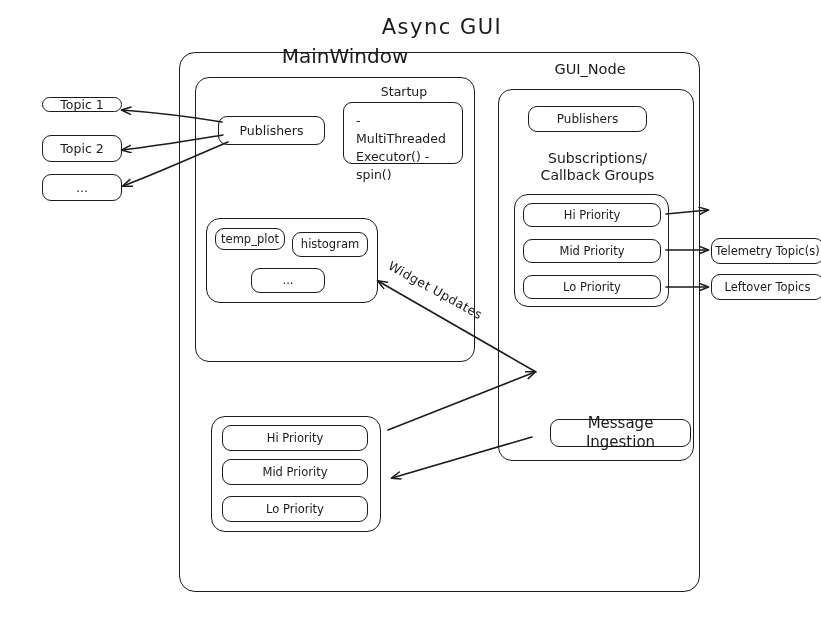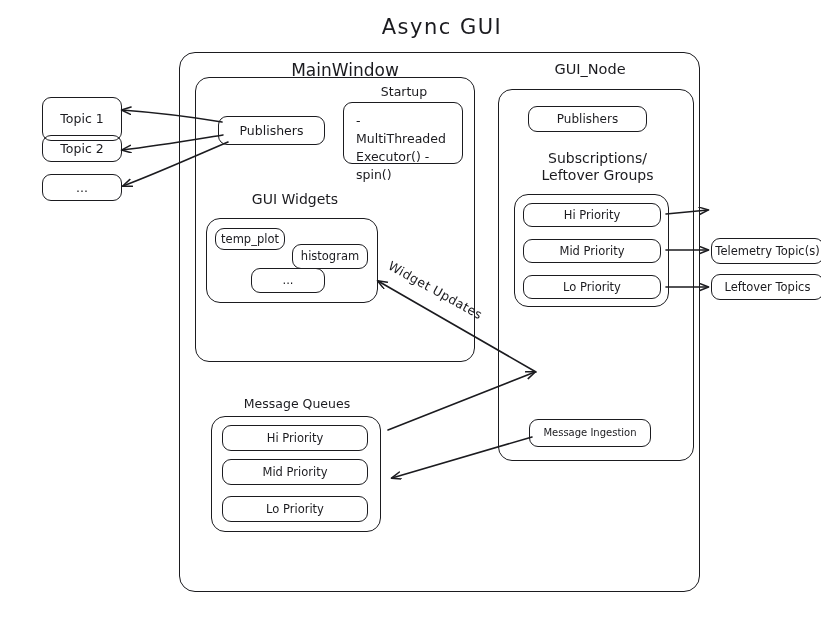--- a/index.html
+++ b/index.html
@@ -89,93 +89,91 @@
       <path d="M504,372 L346,281" marker-end="url(#ah)"></path>
 
       <path d="M356,430 L503,372" marker-end="url(#ah)"></path>
 
       <path d="M500,437 L360,478" marker-end="url(#ah)"></path>
     </g>
   </svg>
 
   <div class="title" style="left:260px; top:15px; width:300px; font-size:21px;">Async  GUI</div>
 
-  <div class="node rounded" style="left:10px; top:97px; width:80px; height:44px; font-size:12.5px;">
+  <div class="node rounded" style="left:10px; top:97px; width:80px; height:15px; font-size:12.5px;">
     <span>Topic 1</span>
   </div>
   <div class="node rounded" style="left:10px; top:135px; width:80px; height:27px; font-size:12.5px;">
     <span>Topic 2</span>
   </div>
   <div class="node rounded" style="left:10px; top:174px; width:80px; height:27px; font-size:12.5px;">
     <span>...</span>
   </div>
 
   <div class="node frame" style="left:147px; top:52px; width:521px; height:540px;"></div>
 
-  <div class="lbl" style="left:203px; top:60px; width:220px; font-size:17px;">MainWindow</div>
+  <div class="lbl" style="left:203px; top:44px; width:220px; font-size:20px;">MainWindow</div>
   <div class="node group" style="left:163px; top:77px; width:280px; height:285px;"></div>
 
   <div class="node rounded" style="left:186px; top:116px; width:107px; height:29px; font-size:12.5px;">
     <span>Publishers</span>
   </div>
 
   <div class="lbl" style="left:307px; top:84px; width:130px; font-size:12.5px;">Startup</div>
   <div class="node rounded listbox" style="left:311px; top:102px; width:120px; height:62px;">
     <span>- MultiThreaded
   Executor()
 - spin()</span>
   </div>
 
-  <div class="lbl" style="left:178px; top:191px; width:170px; font-size:14px;">GUI Widgets</div>
   <div class="node group" style="left:174px; top:218px; width:172px; height:85px;"></div>
   <div class="node rounded" style="left:183px; top:228px; width:70px; height:22px; font-size:11.5px;">
     <span>temp_plot</span>
   </div>
-  <div class="node rounded" style="left:260px; top:244px; width:76px; height:25px; font-size:11.5px;">
+  <div class="node rounded" style="left:260px; top:232px; width:76px; height:25px; font-size:11.5px;">
     <span>histogram</span>
   </div>
   <div class="node rounded" style="left:219px; top:268px; width:74px; height:25px; font-size:11.5px;">
     <span>...</span>
   </div>
 
   <div class="lbl rot" style="left:361px; top:258px; transform: rotate(29deg);">Widget Updates</div>
 
-  <div class="lbl" style="left:185px; top:396px; width:160px; font-size:12.5px;">Message Queues</div>
   <div class="node group" style="left:179px; top:416px; width:170px; height:116px;"></div>
   <div class="node rounded" style="left:190px; top:425px; width:146px; height:26px; font-size:11.5px;">
     <span>Hi Priority</span>
   </div>
   <div class="node rounded" style="left:190px; top:459px; width:146px; height:26px; font-size:11.5px;">
     <span>Mid Priority</span>
   </div>
   <div class="node rounded" style="left:190px; top:496px; width:146px; height:26px; font-size:11.5px;">
     <span>Lo Priority</span>
   </div>
 
   <div class="lbl" style="left:468px; top:61px; width:180px; font-size:14.5px;">GUI_Node</div>
   <div class="node group" style="left:466px; top:89px; width:196px; height:372px;"></div>
 
   <div class="node rounded" style="left:496px; top:106px; width:119px; height:26px; font-size:12px;">
     <span>Publishers</span>
   </div>
 
   <div class="lbl" style="left:478px; top:150px; width:175px; font-size:14px;">Subscriptions/
-Leftover Groups</div>
+Callback Groups</div>
   <div class="node group" style="left:482px; top:194px; width:155px; height:113px;"></div>
   <div class="node rounded" style="left:491px; top:203px; width:138px; height:24px; font-size:11.5px;">
     <span>Hi Priority</span>
   </div>
   <div class="node rounded" style="left:491px; top:239px; width:138px; height:24px; font-size:11.5px;">
     <span>Mid Priority</span>
   </div>
   <div class="node rounded" style="left:491px; top:275px; width:138px; height:24px; font-size:11.5px;">
     <span>Lo Priority</span>
   </div>
 
-  <div class="node rounded" style="left:497px; top:419px; width:122px; height:28px; font-size:10px;">
+  <div class="node rounded" style="left:518px; top:419px; width:141px; height:28px; font-size:15px;">
     <span>Message Ingestion</span>
   </div>
 
   <div class="node rounded" style="left:679px; top:274px; width:113px; height:26px; font-size:11.5px;">
     <span>Leftover Topics</span>
   </div>
   <div class="node rounded" style="left:679px; top:238px; width:113px; height:26px; font-size:11.5px;">
     <span>Telemetry Topic(s)</span>
   </div>
 

